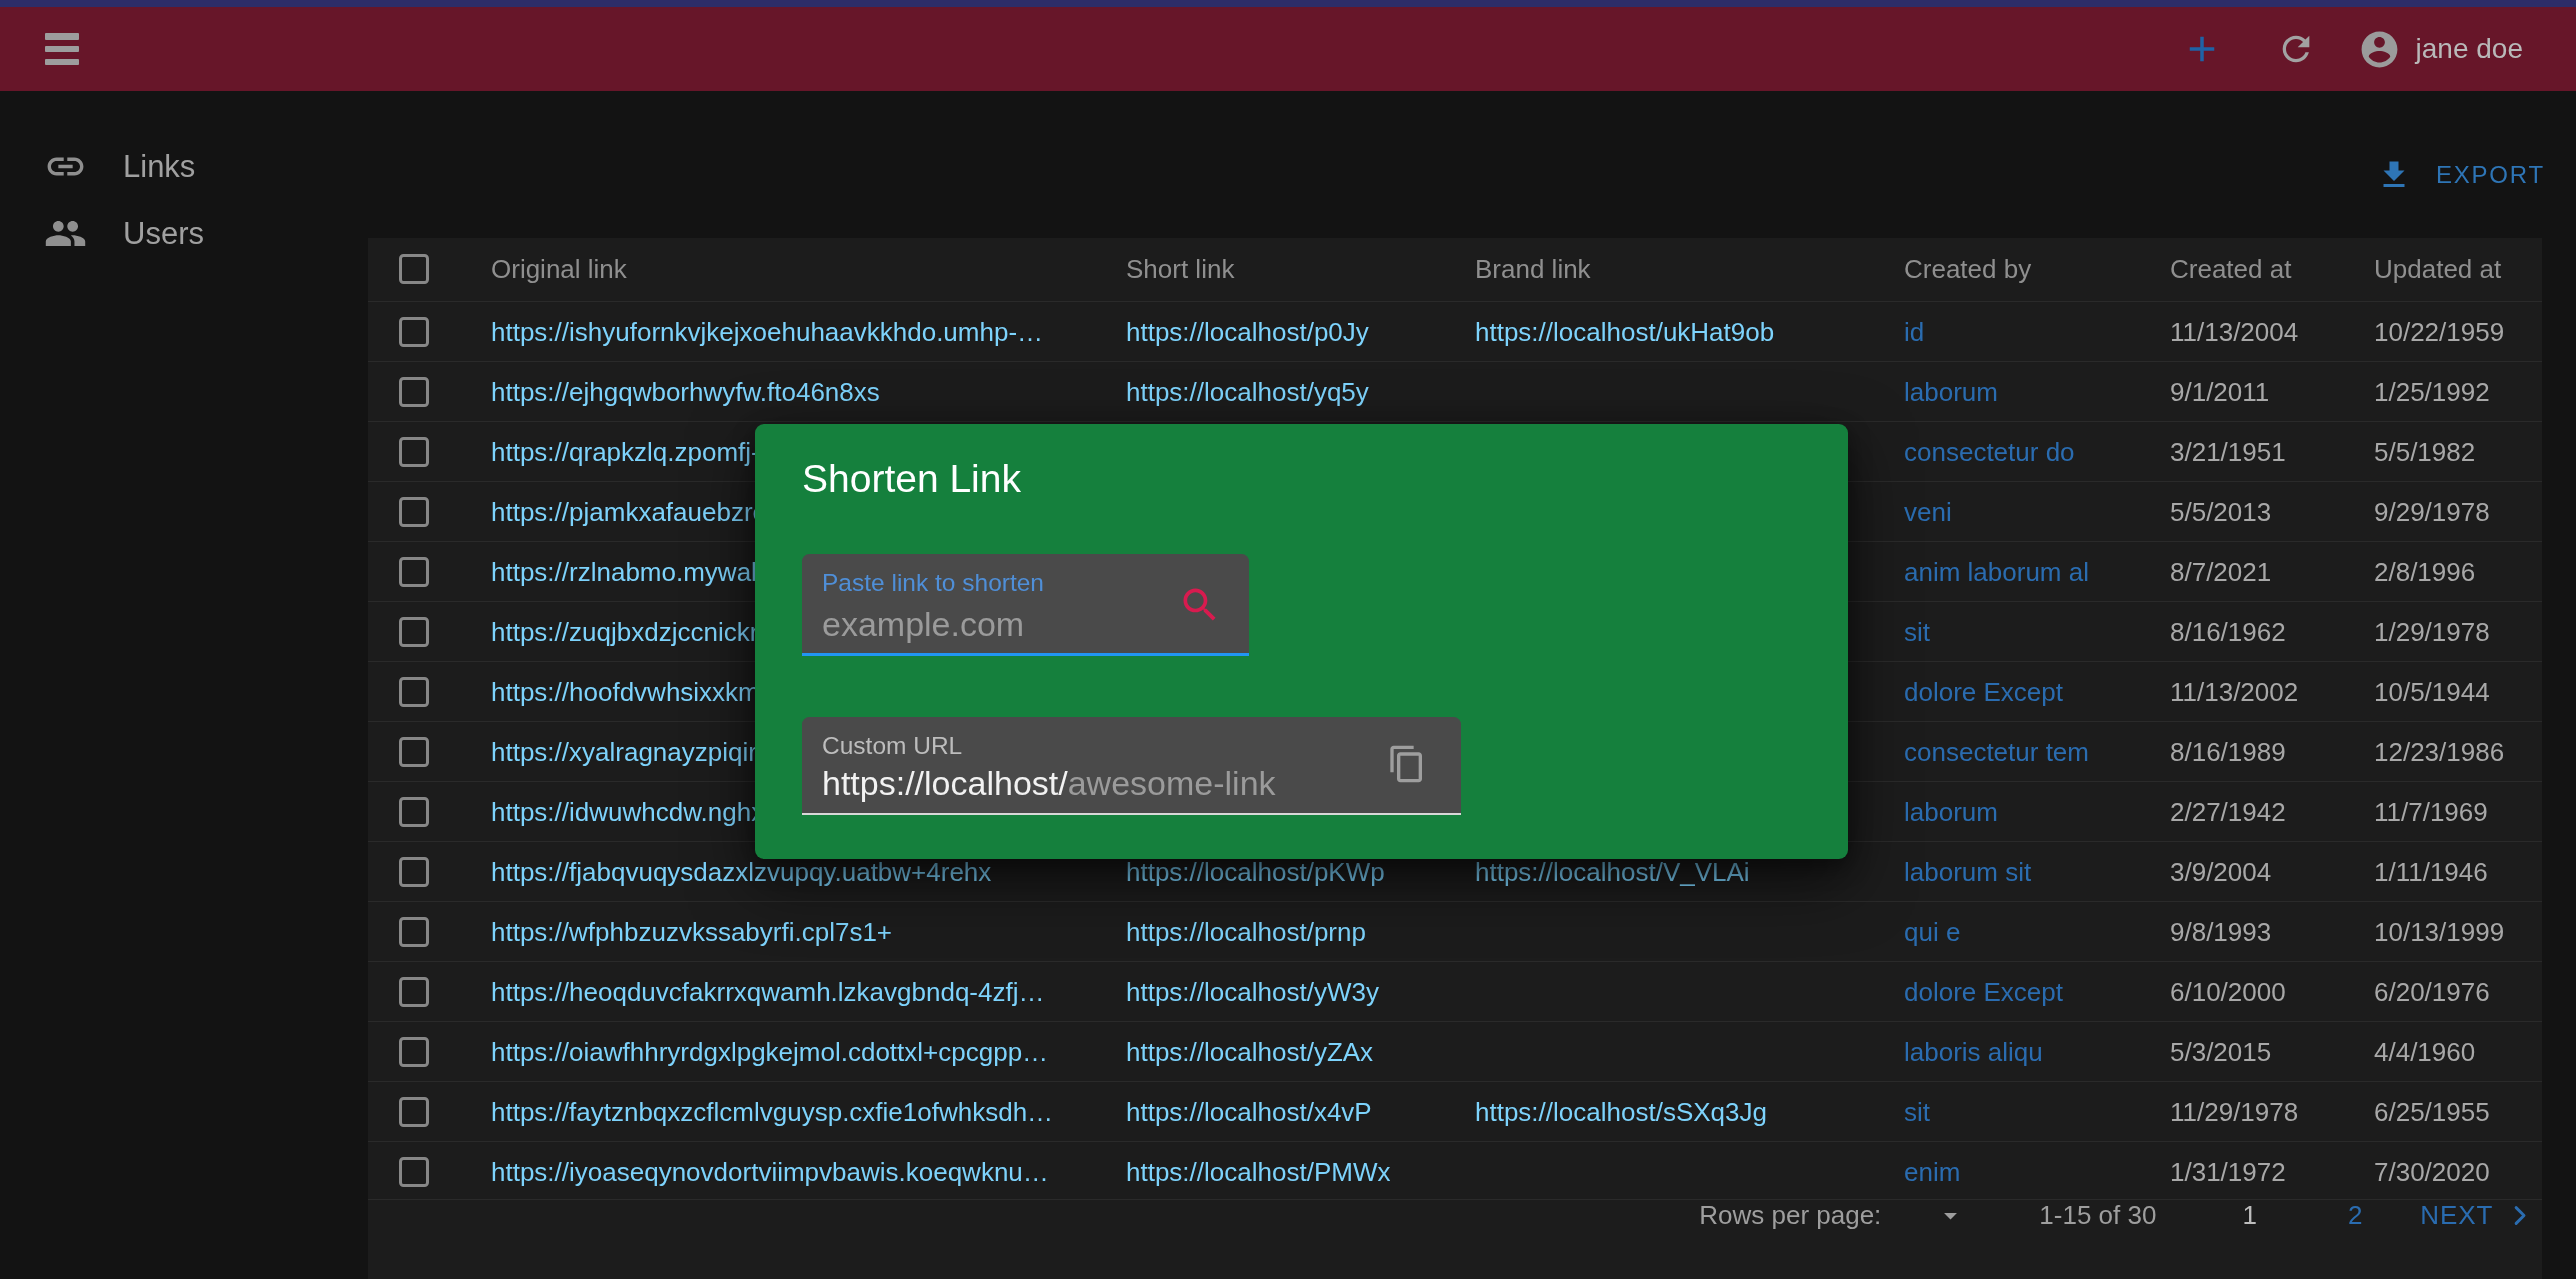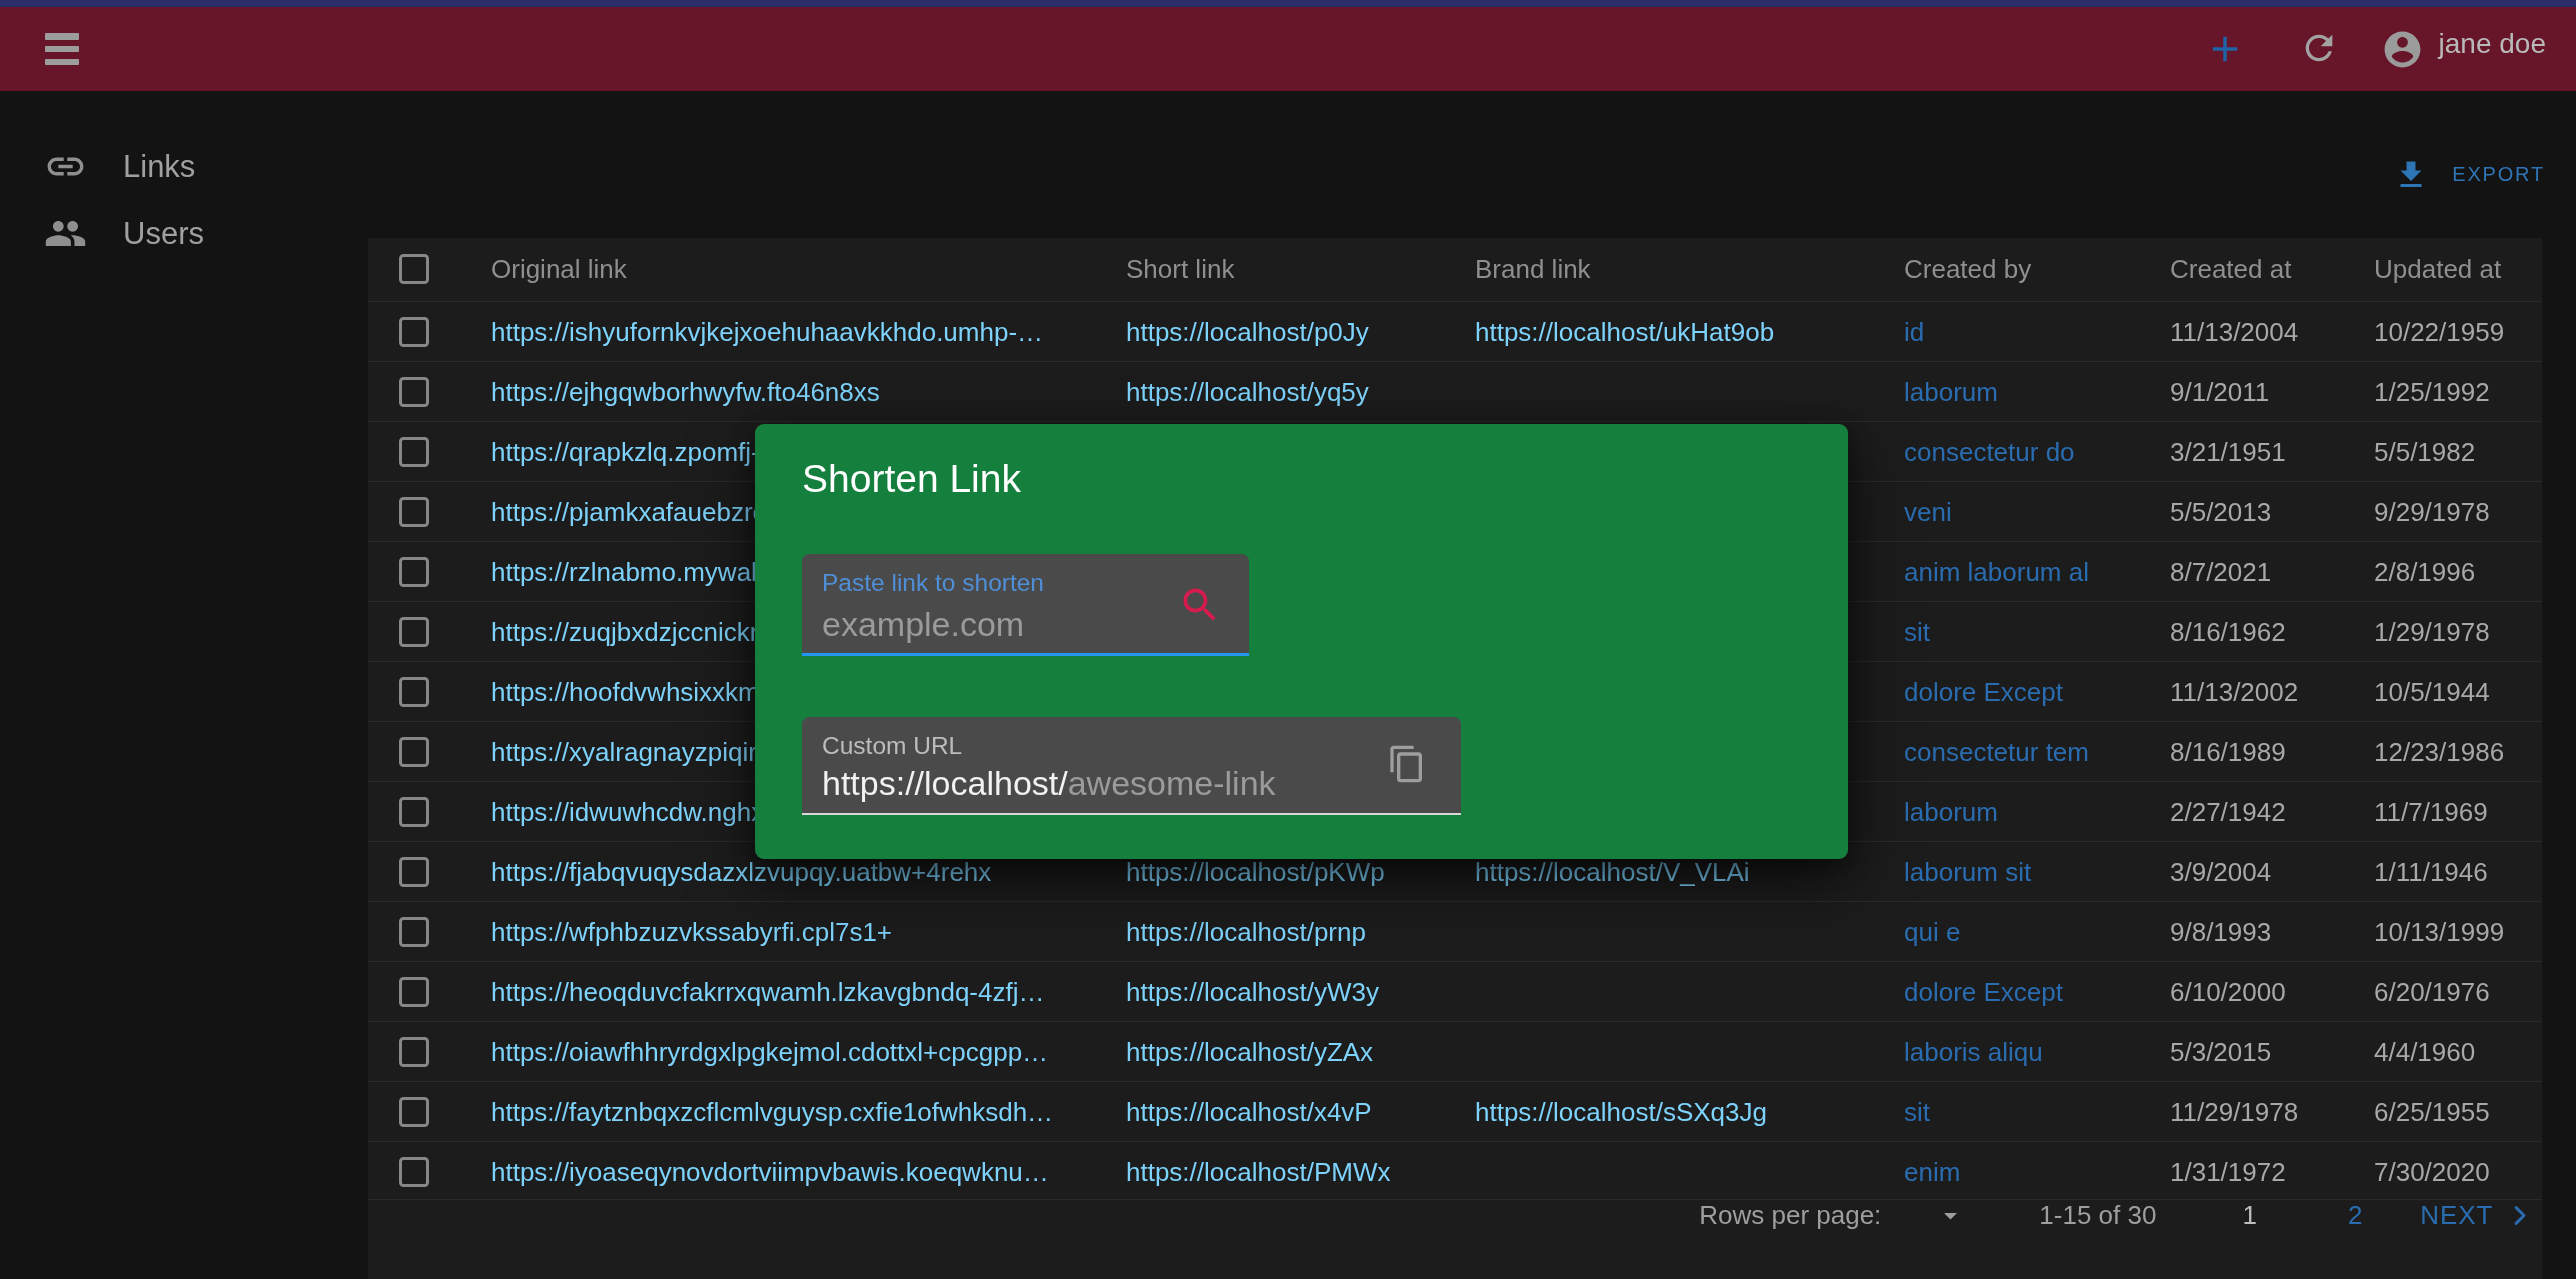--- a/index.html
+++ b/index.html
@@ -14,38 +14,38 @@
   svg { display:block; }
 
   
   .topline { position:absolute; left:0; top:0; width:2576px; height:7.3px; background:#2d2d68; }
   .appbar {
     position:absolute; left:0; top:7.3px; width:2576px; height:84px;
     background:#671629; display:flex; align-items:center;
   }
   .hamburger { margin-left:45px; width:34px; cursor:pointer; }
   .hamburger span { display:block; width:34px; height:6.4px; background:#9d9d9d; margin:6.4px 0; border-radius:0.9px; }
-  .appbar-right { margin-left:auto; display:flex; align-items:flex-start; margin-right:30px; }
+  .appbar-right { margin-left:auto; display:flex; align-items:center; margin-right:53px; }
   .icon-plus { color:#1f63a6; margin-right:53px; }
   .icon-refresh { color:#a2a2a2; margin-right:42px; }
   .icon-account { color:#9b9b9b; margin-right:14.5px; }
   .username { color:#b9b9b9; font-size:28px; }
 
   
   .sidebar { position:absolute; left:0; top:133px; width:368px; }
   .side-item { height:67px; display:flex; align-items:center; padding-left:44px; cursor:pointer; }
   .side-item .s-icon { color:#8f8f8f; margin-right:36px; }
   .side-item .s-label { color:#a0a0a0; font-size:31px; }
 
   
   .export-btn {
     position:absolute; top:148px; right:31px; height:53px;
     display:flex; align-items:center; color:#2e75b6; cursor:pointer;
   }
-  .export-btn .e-label { font-size:20px; letter-spacing:1.8px; margin-left:23.6px; color:#2e75b6; }
+  .export-btn .e-label { font-size:24px; letter-spacing:1.8px; margin-left:23.6px; color:#2e75b6; }
 
   
   .table {
     position:absolute; left:368px; top:238px; width:2174px; height:1042px;
     background:#1c1c1c;
   }
   .thead { position:relative; height:63px; }
   .thead .hcell { position:absolute; top:0; line-height:63px; font-size:26px; color:#8f8f8f; white-space:nowrap; }
   .trow { position:relative; height:60px; border-top:0.9px solid #2a2a2a; }
   .trow .cell { position:absolute; top:0; line-height:60px; font-size:26px; white-space:nowrap; overflow:hidden; }

